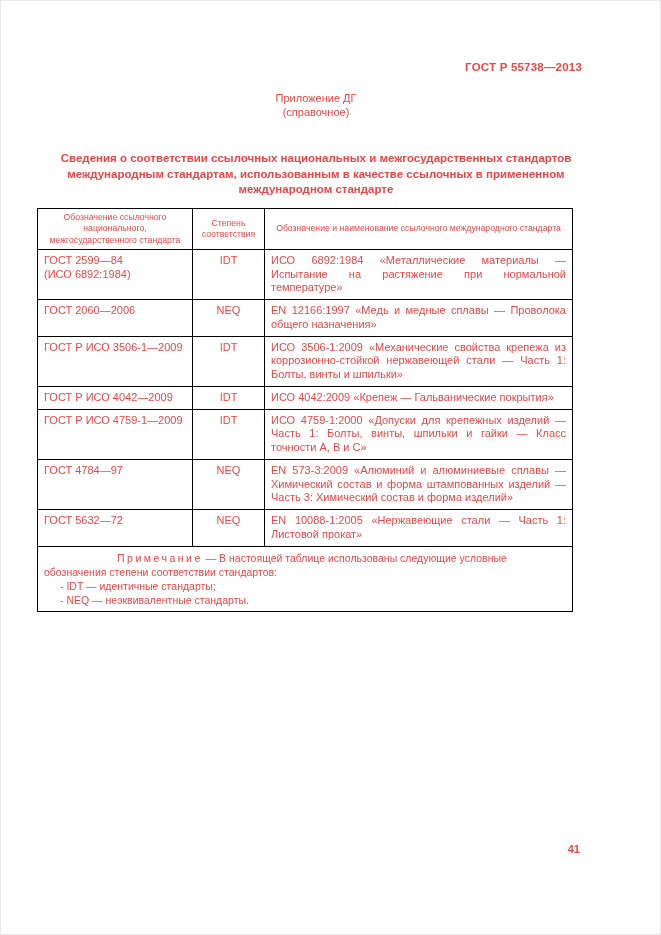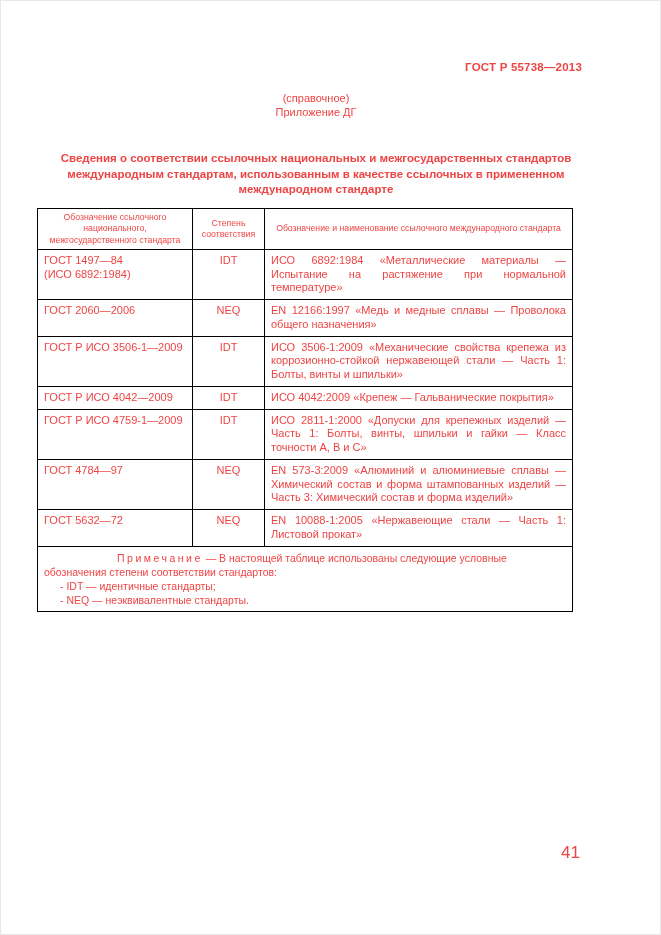--- a/index.html
+++ b/index.html
@@ -87,54 +87,55 @@
     margin-left: 45px;
   }
   .note-item {
     padding-left: 8px;
     margin-left: 8px;
   }
   .page-number {
     position: absolute;
     top: 842px;
     right: 80px;
-    font-size: 17px;
+    font-size: 11px;
+    font-weight: bold;
   }
 </style>
 </head>
 <body>
 
 <div class="page">
 
   <div class="doc-header">ГОСТ Р 55738—2013</div>
 
   <div class="appendix">
+    <div>Приложение ДГ</div>
     <div>(справочное)</div>
-    <div>Приложение ДГ</div>
   </div>
 
   <div class="main-title">Сведения о соответствии ссылочных национальных и межгосударственных стандартов международным стандартам, использованным в качестве ссылочных в примененном международном стандарте</div>
 
   <table class="standards">
     <colgroup>
       <col class="c1">
         <col class="c2">
         <col class="c3">
     </colgroup>
     <thead>
       <tr>
         <th>Обозначение ссылочного национального, межгосударственного стандарта</th>
         <th>Степень соответствия</th>
         <th>Обозначение и наименование ссылочного международного стандарта</th>
       </tr>
     </thead>
     <tbody>
 
     <tr>
-          <td class="c1">ГОСТ 1497—84
+          <td class="c1">ГОСТ 2599—84
 (ИСО 6892:1984)</td>
           <td class="c2">IDT</td>
           <td class="c3">ИСО 6892:1984 «Металлические материалы — Испытание на растяжение при нормальной температуре»</td>
         </tr>
         <tr>
           <td class="c1">ГОСТ 2060—2006</td>
           <td class="c2">NEQ</td>
           <td class="c3">EN 12166:1997 «Медь и медные сплавы — Проволока общего назначения»</td>
         </tr>
         <tr>
@@ -143,21 +144,21 @@
           <td class="c3">ИСО 3506-1:2009 «Механические свойства крепежа из коррозионно-стойкой нержавеющей стали — Часть 1: Болты, винты и шпильки»</td>
         </tr>
         <tr>
           <td class="c1">ГОСТ Р ИСО 4042—2009</td>
           <td class="c2">IDT</td>
           <td class="c3">ИСО 4042:2009 «Крепеж — Гальванические покрытия»</td>
         </tr>
         <tr>
           <td class="c1">ГОСТ Р ИСО 4759-1—2009</td>
           <td class="c2">IDT</td>
-          <td class="c3">ИСО 2811-1:2000 «Допуски для крепежных изделий — Часть 1: Болты, винты, шпильки и гайки — Класс точности А, В и С»</td>
+          <td class="c3">ИСО 4759-1:2000 «Допуски для крепежных изделий — Часть 1: Болты, винты, шпильки и гайки — Класс точности А, В и С»</td>
         </tr>
         <tr>
           <td class="c1">ГОСТ 4784—97</td>
           <td class="c2">NEQ</td>
           <td class="c3">EN 573-3:2009 «Алюминий и алюминиевые сплавы — Химический состав и форма штампованных изделий — Часть 3: Химический состав и форма изделий»</td>
         </tr>
         <tr>
           <td class="c1">ГОСТ 5632—72</td>
           <td class="c2">NEQ</td>
           <td class="c3">EN 10088-1:2005 «Нержавеющие стали — Часть 1: Листовой прокат»</td>

